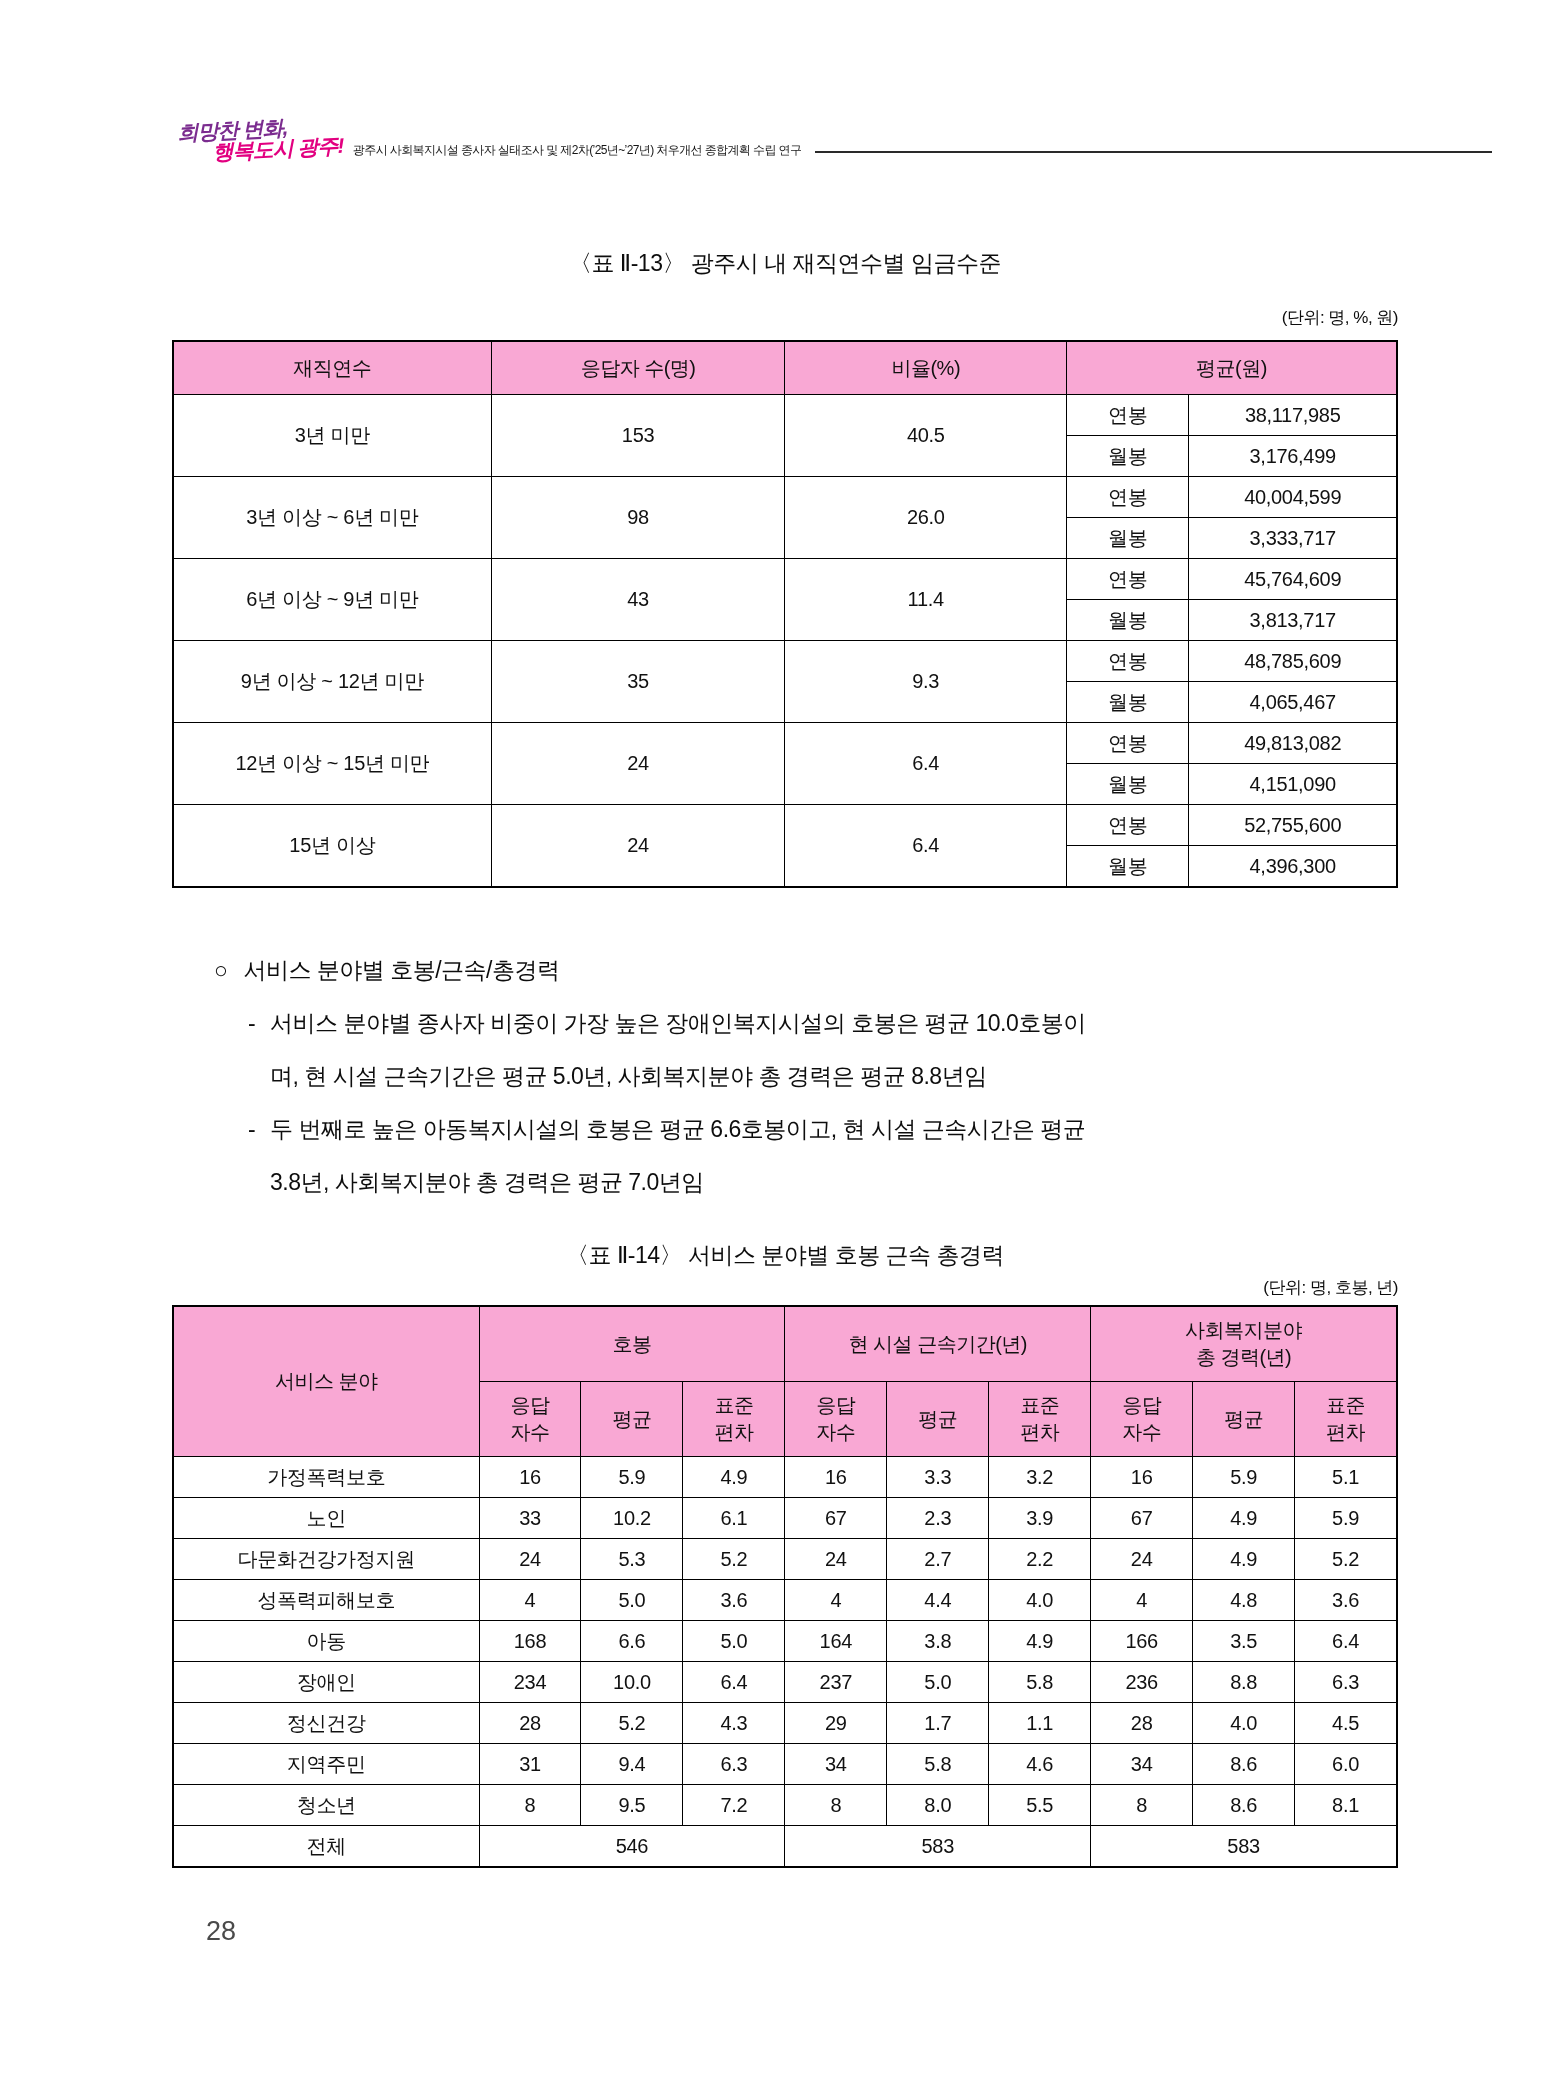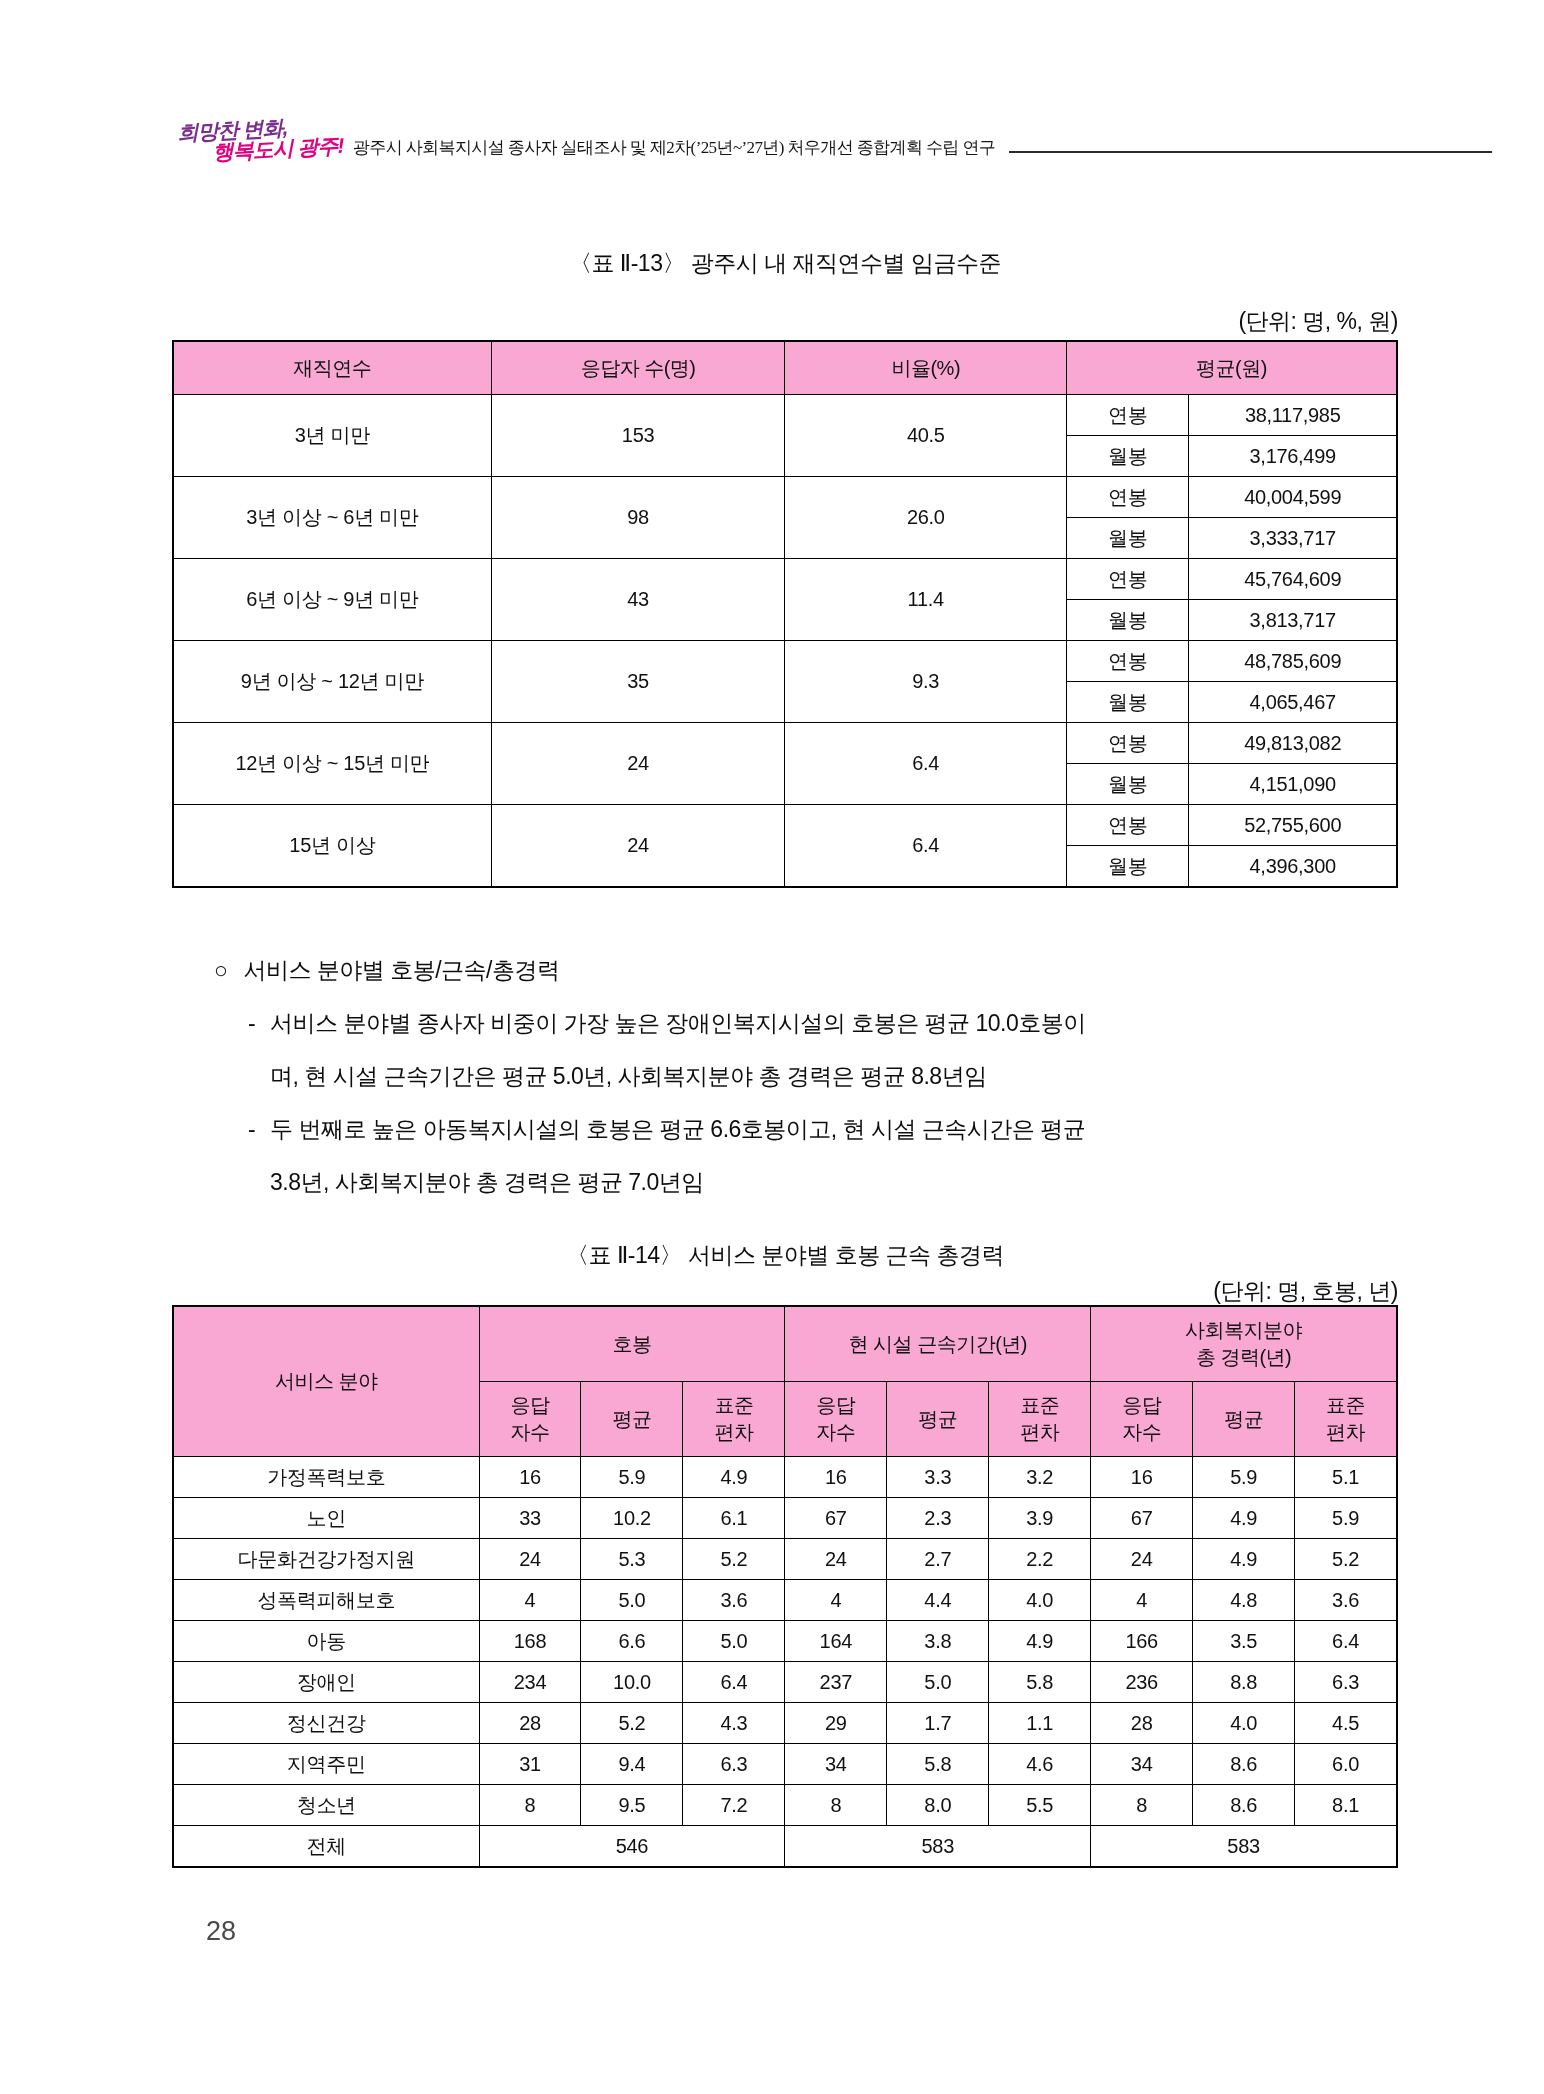--- a/index.html
+++ b/index.html
@@ -12,33 +12,33 @@
   .page { position:relative; width:1544px; height:2094px; overflow:hidden; background:#fff; }
 
   
   .doc-header {
     position:absolute; top:118px; left:178px; right:52px;
     display:flex; align-items:flex-end;
   }
   .logo { transform:rotate(-3deg); margin-right:10px; flex:0 0 auto; line-height:1.02; }
   .logo-top  { font-style:italic; font-weight:bold; font-size:21px; letter-spacing:-1px; }
   .logo-bottom { font-style:italic; font-weight:bold; font-size:21px; letter-spacing:-1px; margin-left:34px; }
-  .doc-title { font-size:17px; color:#161616; letter-spacing:-0.6px; white-space:nowrap; padding-bottom:2px;font-family:Liberation Serif, serif; }
+  .doc-title { font-size:12px; color:#161616; letter-spacing:-0.6px; white-space:nowrap; padding-bottom:2px; }
   .header-rule { flex:1 1 auto; border-bottom:2px solid #2a2a2a; margin:0 0 8px 14px; }
 
   
   .table-caption {
     position:absolute; left:172px; width:1226px; text-align:center;
     font-size:23px; letter-spacing:-0.5px; color:#0d0d0d;
   }
   .caption-1 { top:248px; }
   .caption-2 { top:1240px; }
   .table-unit {
     position:absolute; left:172px; width:1226px; text-align:right;
-    font-size:23px; letter-spacing:-0.5px; color:#0d0d0d;
+    font-size:17px; letter-spacing:-0.5px; color:#0d0d0d;
   }
   .unit-1 { top:306px; }
   .unit-2 { top:1276px; }
 
   
   table { border-collapse:collapse; table-layout:fixed; background:#fff; }
   .t1, .t2 { position:absolute; left:172px; width:1226px; border:2px solid #000; }
   .t1 { top:340px; }
   .t2 { top:1305px; }
   th, td { border:1px solid #000; text-align:center; vertical-align:middle; padding:0 4px; }

